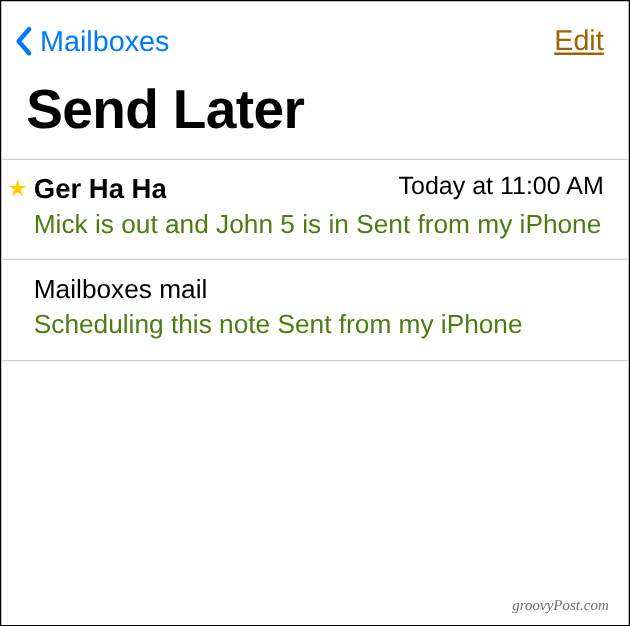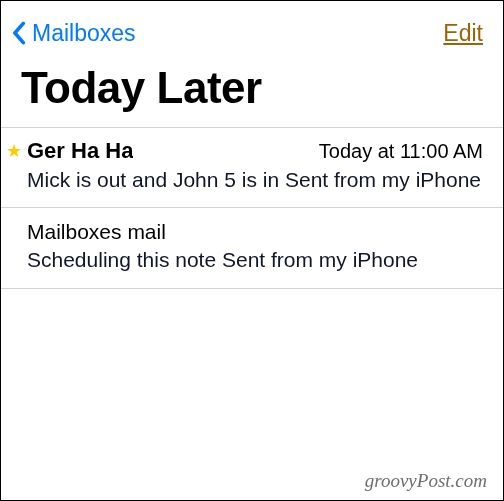--- a/index.html
+++ b/index.html
@@ -12,21 +12,21 @@
       background: #fff;
       width: 504px;
       height: 501px;
       border: 1px solid #000;
       position: relative;
       overflow: hidden;
     }
     .navbar {
       display: flex;
       justify-content: space-between;
-      align-items: flex-end;
+      align-items: flex-start;
       padding: 18px 20px 6px 8px;
     }
     .back-group {
       display: flex;
       align-items: center;
       color: #007aff;
       cursor: pointer;
     }
     .chevron {
       width: 19px;
@@ -80,21 +80,21 @@
       font-size: 18px;
       line-height: 1;
     }
     .content {
       flex: 1;
       min-width: 0;
     }
     .line1 {
       display: flex;
       justify-content: space-between;
-      align-items: center;
+      align-items: flex-start;
       gap: 10px;
     }
     .sender {
       font-size: 22px;
       font-weight: 700;
       color: #000;
       white-space: nowrap;
       overflow: hidden;
       text-overflow: ellipsis;
     }
@@ -107,54 +107,54 @@
     .subject {
       font-size: 21px;
       color: #000;
       margin-top: 2px;
       white-space: nowrap;
       overflow: hidden;
       text-overflow: ellipsis;
     }
     .preview {
       font-size: 21px;
-      color: #0f172a;
+      color: #4d7c0f;
       margin-top: 2px;
       line-height: 1.3;
       display: -webkit-box;
       -webkit-line-clamp: 2;
       -webkit-box-orient: vertical;
       overflow: hidden;
     }
     .watermark {
       position: absolute;
       bottom: 8px;
       right: 16px;
       font-family: Georgia, 'Times New Roman', serif;
       font-style: italic;
-      font-size: 19px;
+      font-size: 12px;
       color: #6e6e73;
     }
   </style>
 </head>
 <body>
 
 <div class="navbar">
   <div class="back-group">
     <span class="chevron">
       <svg viewBox="0 0 12 20" fill="none" stroke="#007aff" stroke-width="3" stroke-linecap="round" stroke-linejoin="round">
         <polyline points="10,2 3,10 10,18"></polyline>
       </svg>
     </span>
     <span class="back-label">Mailboxes</span>
   </div>
   <div class="edit-btn">Edit</div>
 </div>
 
-<h1 class="title">Today Later</h1>
+<h1 class="title">Send Later</h1>
 
 <div class="list">
 
   <div class="row">
     <div class="gutter">
       <span class="star">★</span>
     </div>
     <div class="content">
       <div class="line1">
         <div class="sender">Ger Ha Ha</div>

